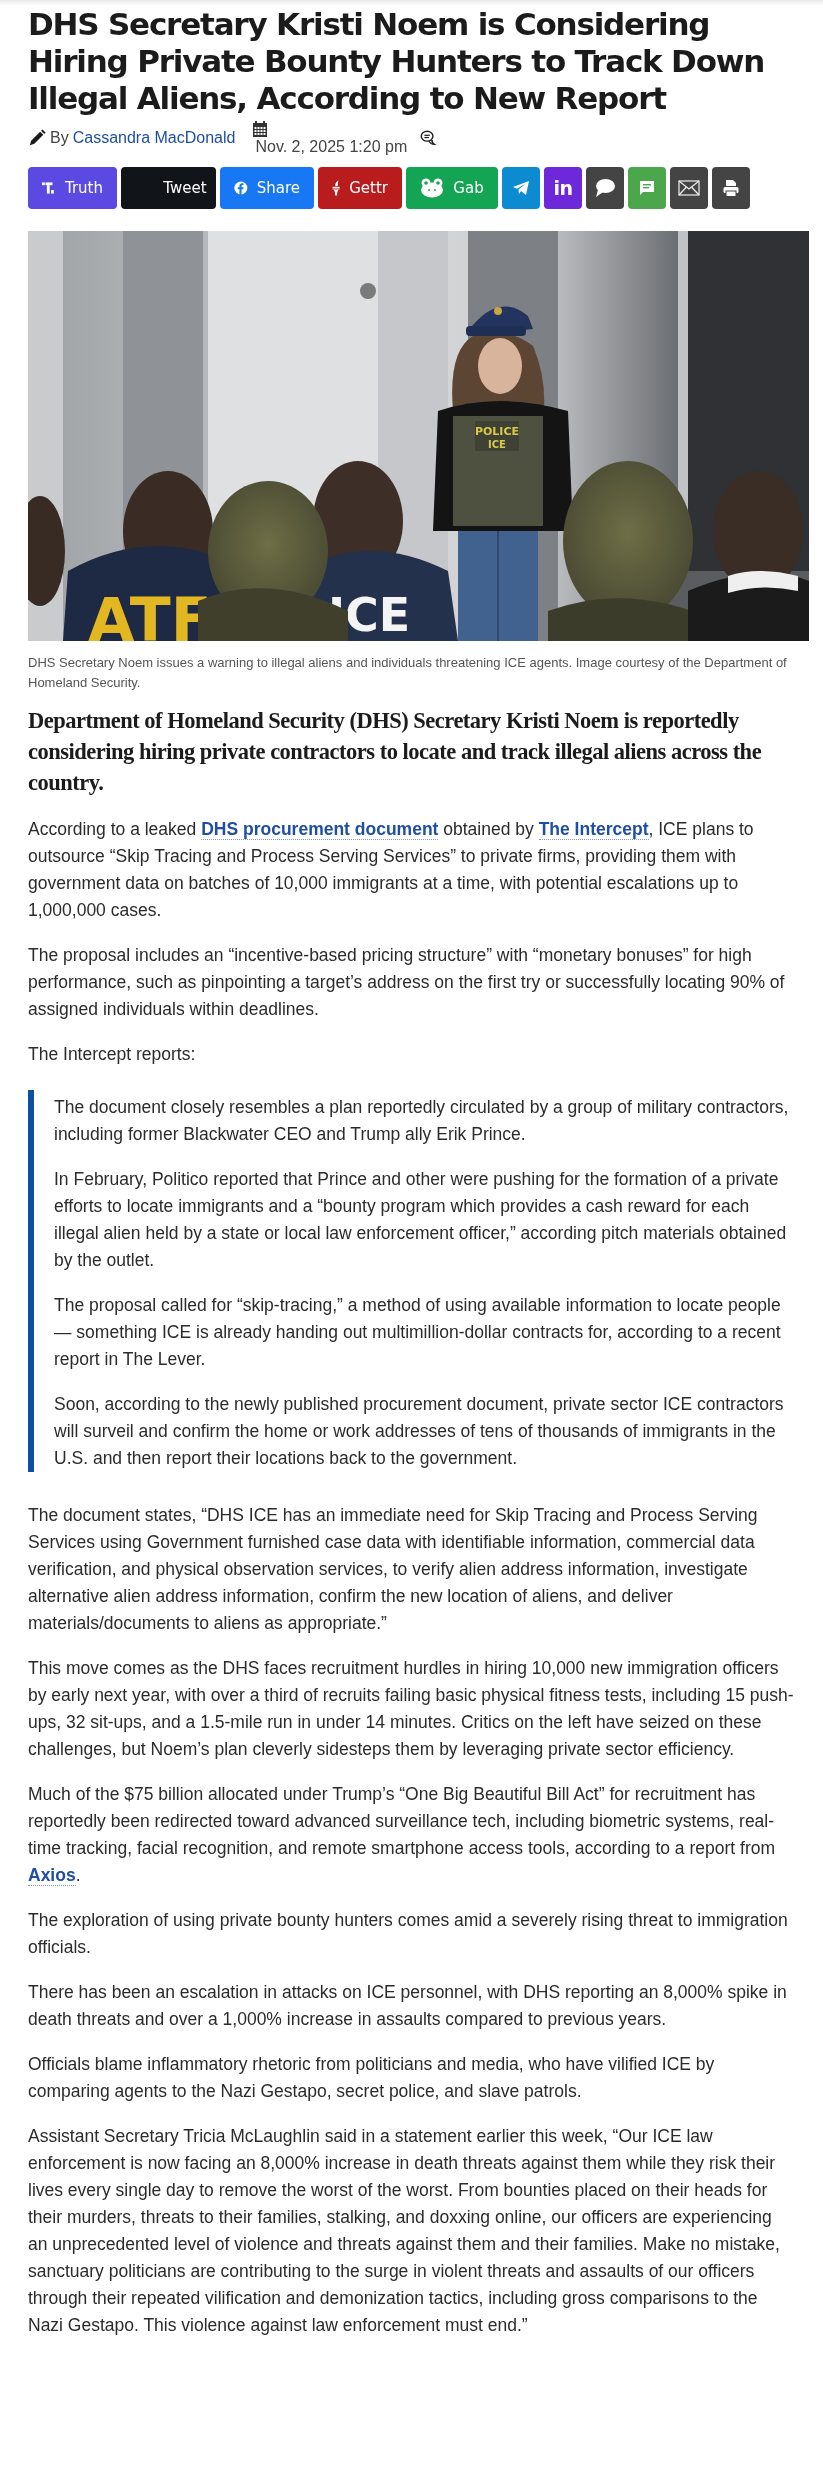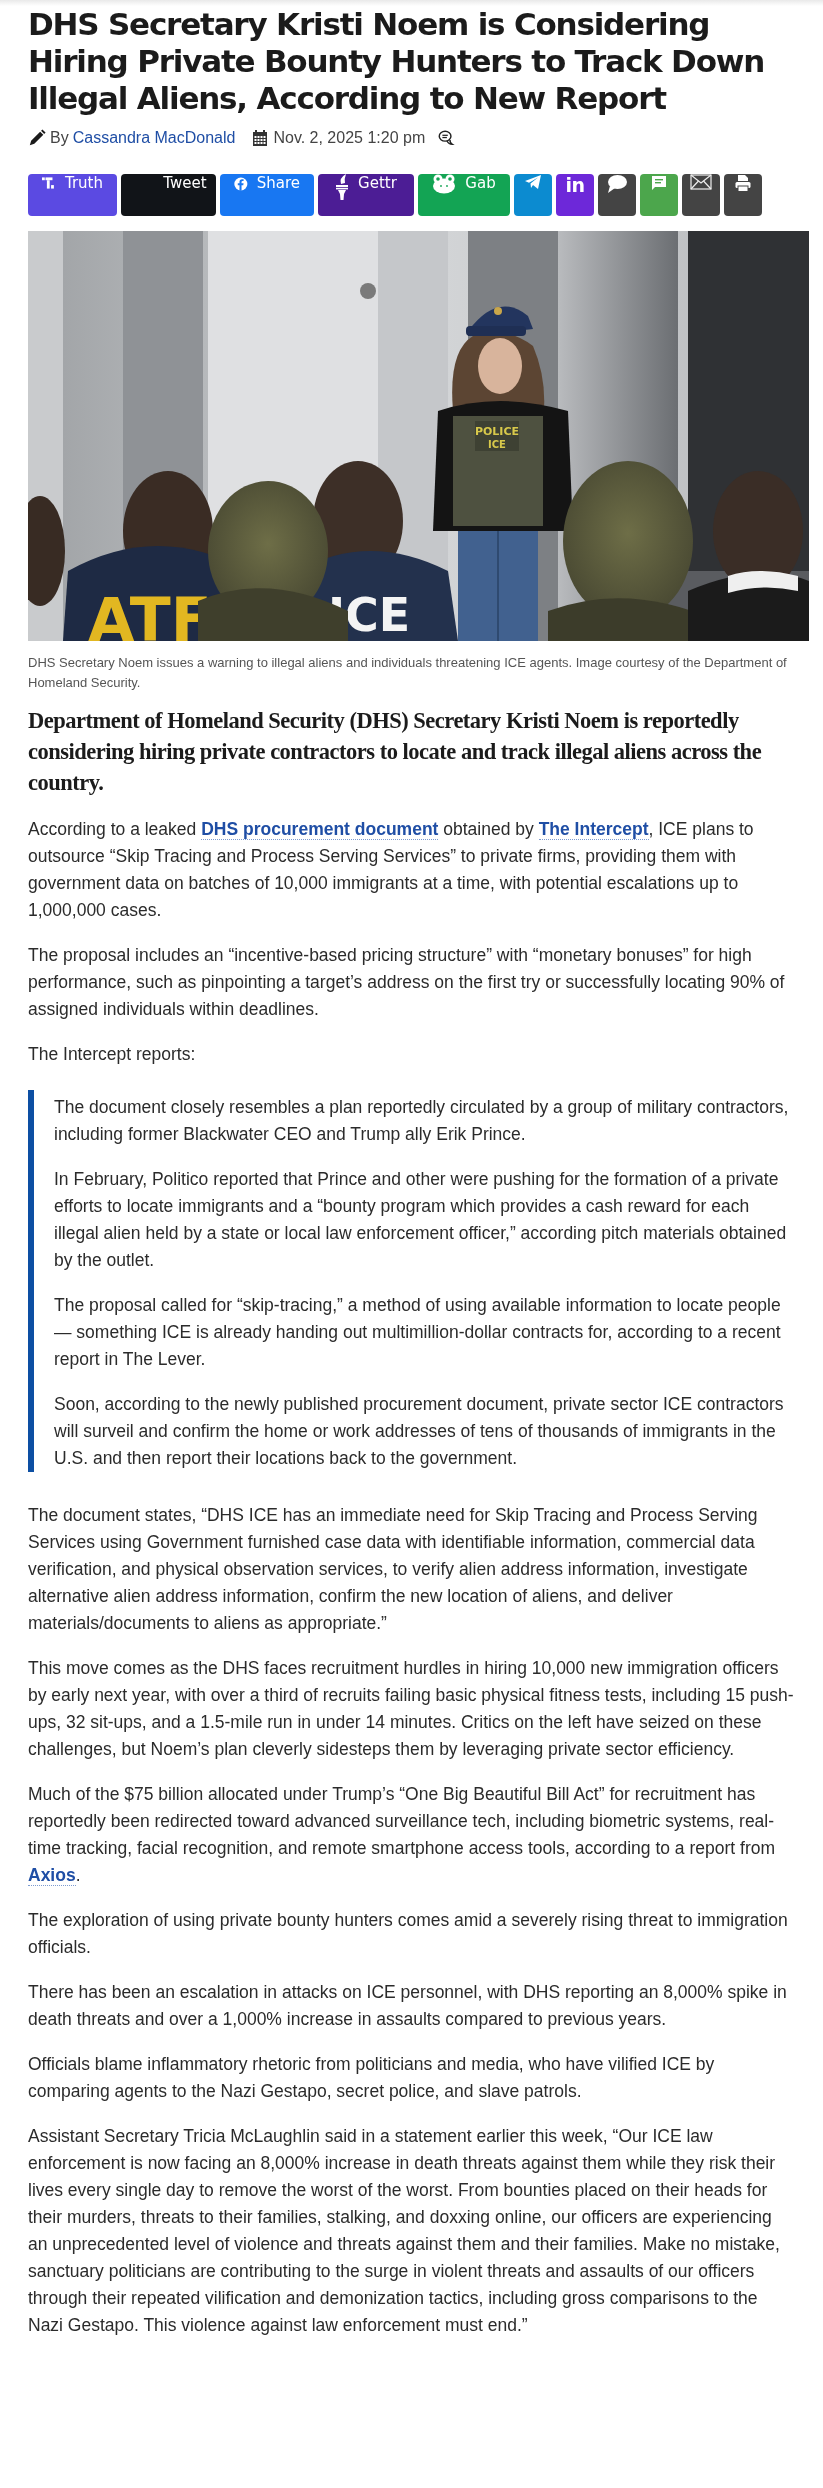--- a/index.html
+++ b/index.html
@@ -24,34 +24,33 @@
     padding-top: 6px;
     width: 780px;
   }
   .meta {
     display: flex; align-items: center;
     margin-top: 10px; height: 22px;
     font-size: 16px; color: #444;
   }
   .meta .by { margin-left: 4px; }
   .meta a { color: #1f4ea5; text-decoration: none; margin-left: 4px; }
-  .meta .date { margin-left: 16px; display: flex; align-items: flex-start; }
+  .meta .date { margin-left: 16px; display: flex; align-items: flex-start; flex-direction: column; }
   .meta .date span.txt { margin-left: 4px; }
   .meta .comment { margin-left: 12px; }
   .icon-sm { display: inline-block; width: 18px; height: 18px; }
 
   .share-row {
     display: flex; gap: 4px; margin-top: 18px; height: 42px;
   }
   .sbtn {
-    display: flex; align-items: flex-start; justify-content: center;
+    display: flex; align-items: center; justify-content: center;
     height: 42px; border-radius: 4px; color: #fff;
     font-size: 15px; font-family: "DejaVu Sans", sans-serif;
     cursor: pointer;
-    margin-top: 7px;
   }
   .sbtn .lbl { margin-left: 9px; }
   .sbtn.wide { padding: 0 14px; }
   .sbtn.sq { width: 38px; }
 
   .hero {
     margin-top: 22px; width: 781px; height: 410px; position: relative;
     overflow: hidden; background: #b9bcc0;
   }
   .caption {
@@ -145,21 +144,21 @@
       </svg>
       <span class="lbl">Tweet</span>
     </div>
     <div class="sbtn wide" style="background:#1877f2;width:94px;">
       <svg width="20" height="20" viewBox="0 0 20 20">
         <circle cx="10" cy="10" r="9.5" fill="#fff"></circle>
         <path d="M11 20 L11 12 L13.5 12 L14 9 L11 9 L11 7 Q11 5.7 12.4 5.7 L14 5.7 L14 3.2 Q12.9 3 11.8 3 Q8 3 8 6.8 L8 9 L5.5 9 L5.5 12 L8 12 L8 20 Z" fill="#1877f2"></path>
       </svg>
       <span class="lbl">Share</span>
     </div>
-    <div class="sbtn wide" style="background:#4c1d95;width:96px;">
+    <div class="sbtn wide" style="background:#b91c1c;width:84px;">
       <svg width="14" height="26" viewBox="0 0 14 26">
         <path d="M6 10 Q4 4 11 0 Q9 5 10 9 Z" fill="#fff"></path>
         <rect x="1" y="11" width="12" height="2.2" fill="#fff"></rect>
         <rect x="1" y="14" width="12" height="1.4" fill="#fff"></rect>
         <path d="M3 16 L11 16 L9 20 L8.5 26 L5.5 26 L5 20 Z" fill="#fff"></path>
       </svg>
       <span class="lbl">Gettr</span>
     </div>
     <div class="sbtn wide" style="background:#13a454;width:92px;">
       <svg width="24" height="20" viewBox="0 0 24 20">

